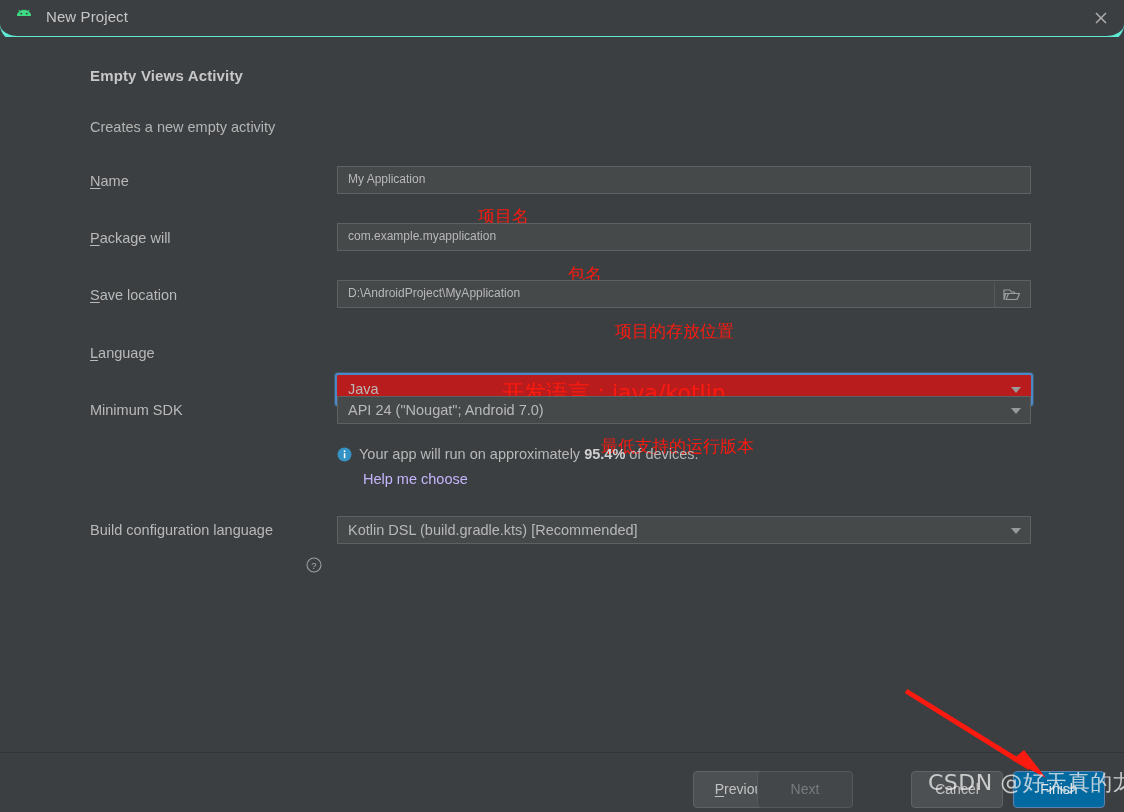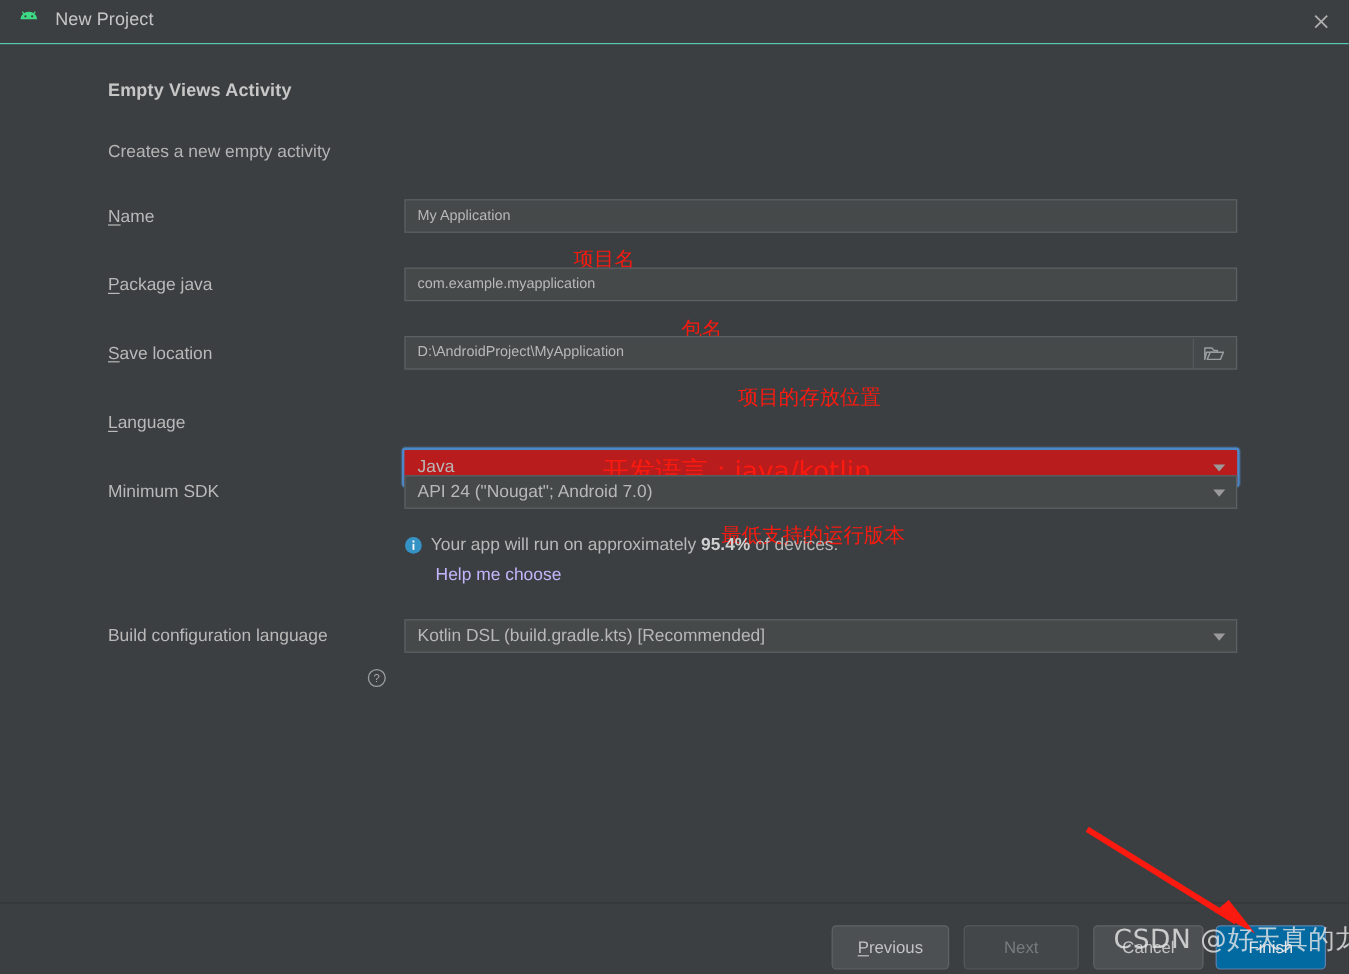--- a/index.html
+++ b/index.html
@@ -16,21 +16,22 @@
     color: #bbbbbb;
     -webkit-font-smoothing: antialiased;
   }
 
   
   .titlebar {
     position: absolute;
     left: 0; top: 0;
     width: 1124px; height: 36px;
     background: #3c3f41;
-    border-bottom: 1px solid #5eead4;
+    border-bottom: 6px solid #5eead4;
+    border-radius: 18px;
   }
   .titlebar .tb-icon {
     position: absolute;
     left: 14px; top: 9px;
     width: 20px; height: 18px;
   }
   .titlebar .tb-title {
     position: absolute;
     left: 46px; top: 8px;
     font-size: 15px;
@@ -219,21 +220,21 @@
   }
   .btn.disabled { color: #777b7d; border-color: #55595b; background: #434749; cursor: default; }
   .btn.primary {
     background: #0369a1;
     border: 1px solid #5b82ae;
     color: #e8e8e8;
   }
   .btn .mn { text-decoration: underline; text-underline-offset: 2px; }
 
   #btn-previous { left: 693px; width: 98px; }
-  #btn-next     { left: 803px; width: 96px; }
+  #btn-next     { left: 757px; width: 96px; }
   #btn-cancel   { left: 911px; width: 92px; }
   #btn-finish   { left: 1013px; width: 92px; }
 
   
   .arrow-overlay {
     position: absolute;
     left: 0; top: 0;
     width: 1124px; height: 812px;
     pointer-events: none;
   }
@@ -279,21 +280,21 @@
 
   <div class="flabel" style="top:136px;text-align:center;">
     <span class="mn">N</span><span>ame</span>
   </div>
   <div class="field" style="top:129px;">
     <span class="val">My Application</span>
   </div>
   <div class="anno" style="left:478px; top:168px;">项目名</div>
 
   <div class="flabel" style="top:193px;">
-    <span class="mn">P</span><span>ackage java</span>
+    <span class="mn">P</span><span>ackage will</span>
   </div>
   <div class="field" style="top:186px;">
     <span class="val">com.example.myapplication</span>
   </div>
   <div class="anno" style="left:568px; top:226px;">包名</div>
 
   <div class="flabel" style="top:250px;">
     <span class="mn">S</span><span>ave location</span>
   </div>
   <div class="field" style="top:243px;">

